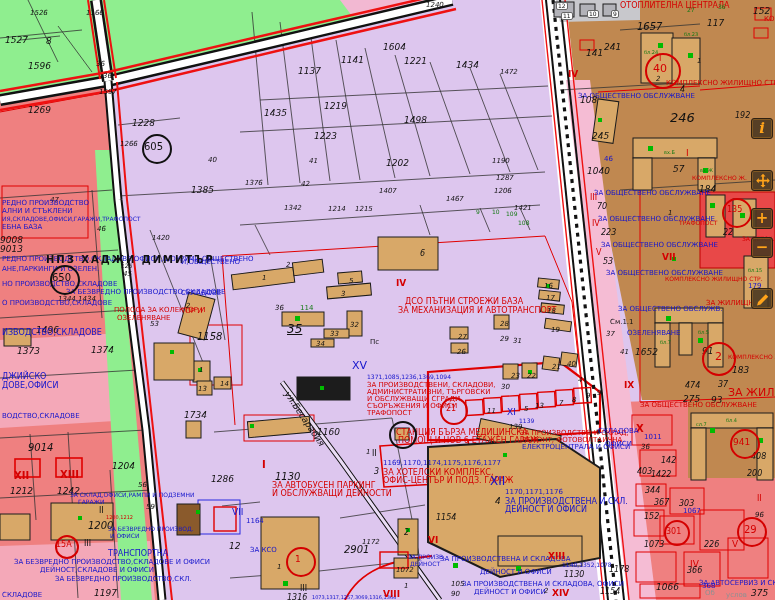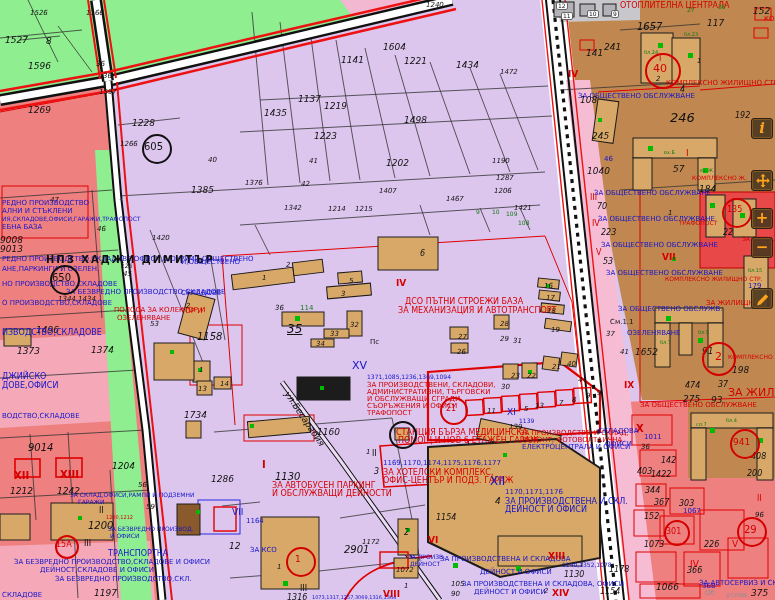--- a/index.html
+++ b/index.html
@@ -220,21 +220,21 @@
       <span class="lbl c-k num" style="left: 96px; top: 61px; font-size: 7px;">36</span>
       <span class="lbl c-k num" style="left: 103px; top: 73px; font-size: 7px;">36</span>
       <span class="lbl c-k num" style="left: 99px; top: 89px; font-size: 7px;">1597</span>
       <span class="lbl c-k num" style="left: 426px; top: 2px; font-size: 7px;">1240</span>
       <span class="lbl c-k num" style="left: 28px; top: 106px; font-size: 9px;">1269</span>
       <span class="lbl c-k num" style="left: 132px; top: 119px; font-size: 9px;">1228</span>
       <span class="lbl c-k num" style="left: 120px; top: 141px; font-size: 7px;">1266</span>
       <span class="lbl c-k" style="left: 144px; top: 142px; font-size: 10px;">605</span>
       <span class="lbl c-k num" style="left: 208px; top: 157px; font-size: 7px;">40</span>
       <span class="lbl c-k num" style="left: 191px; top: 186px; font-size: 9px;">1385</span>
-      <span class="lbl c-k num" style="left: 298px; top: 67px; font-size: 9px; margin-top: 28px;">1137</span>
+      <span class="lbl c-k num" style="left: 298px; top: 67px; font-size: 9px;">1137</span>
       <span class="lbl c-k num" style="left: 341px; top: 56px; font-size: 9px;">1141</span>
       <span class="lbl c-k num" style="left: 383px; top: 43px; font-size: 9px;">1604</span>
       <span class="lbl c-k num" style="left: 404px; top: 57px; font-size: 9px;">1221</span>
       <span class="lbl c-k num" style="left: 456px; top: 61px; font-size: 9px;">1434</span>
       <span class="lbl c-k num" style="left: 500px; top: 69px; font-size: 7px;">1472</span>
       <span class="lbl c-k num" style="left: 264px; top: 109px; font-size: 9px;">1435</span>
       <span class="lbl c-k num" style="left: 324px; top: 102px; font-size: 9px;">1219</span>
       <span class="lbl c-k num" style="left: 404px; top: 116px; font-size: 9px;">1498</span>
       <span class="lbl c-k num" style="left: 314px; top: 132px; font-size: 9px;">1223</span>
       <span class="lbl c-k num" style="left: 309px; top: 158px; font-size: 7px;">41</span>
@@ -471,21 +471,21 @@
       <span class="lbl c-b" style="left: 748px; top: 283px; font-size: 7px;">179</span>
       <span class="lbl c-b" style="left: 618px; top: 306px; font-size: 7px;">ЗА ОБЩЕСТВЕНО ОБСЛУЖВ.</span>
       <span class="lbl c-k" style="left: 610px; top: 319px; font-size: 7px;">См.1.1</span>
       <span class="lbl c-k num" style="left: 606px; top: 331px; font-size: 7px;">37</span>
       <span class="lbl c-b" style="left: 627px; top: 330px; font-size: 7px;">ОЗЕЛЕНЯВАНЕ</span>
       <span class="lbl c-k num" style="left: 620px; top: 349px; font-size: 7px;">41</span>
       <span class="lbl c-k num" style="left: 635px; top: 348px; font-size: 9px;">1652</span>
       <span class="lbl c-k num" style="left: 702px; top: 347px; font-size: 9px;">91</span>
       <span class="lbl c-r" style="left: 715px; top: 351px; font-size: 11px;">2</span>
       <span class="lbl c-r" style="left: 728px; top: 354px; font-size: 6px;">КОМПЛЕКСНО Ж.</span>
-      <span class="lbl c-k num" style="left: 732px; top: 366px; font-size: 9px;">198</span>
+      <span class="lbl c-k num" style="left: 732px; top: 366px; font-size: 9px;">183</span>
       <span class="lbl c-r bold" style="left: 624px; top: 381px; font-size: 9px;">IX</span>
       <span class="lbl c-k num" style="left: 685px; top: 382px; font-size: 8px;">474</span>
       <span class="lbl c-k num" style="left: 718px; top: 381px; font-size: 8px;">37</span>
       <span class="lbl c-k num" style="left: 683px; top: 395px; font-size: 9px;">275</span>
       <span class="lbl c-k num" style="left: 711px; top: 396px; font-size: 9px;">93</span>
       <span class="lbl c-r" style="left: 728px; top: 387px; font-size: 11px;">ЗА ЖИЛИЩ.</span>
       <span class="lbl c-r" style="left: 640px; top: 402px; font-size: 7px;">ЗА ОБЩЕСТВЕНО ОБСЛУЖВАНЕ</span>
       <span class="lbl c-r bold" style="left: 636px; top: 424px; font-size: 10px;">X</span>
       <span class="lbl c-b" style="left: 598px; top: 428px; font-size: 7px;">СКЛАДОВА</span>
       <span class="lbl c-b" style="left: 605px; top: 441px; font-size: 7px;">ОФИСИ</span>

